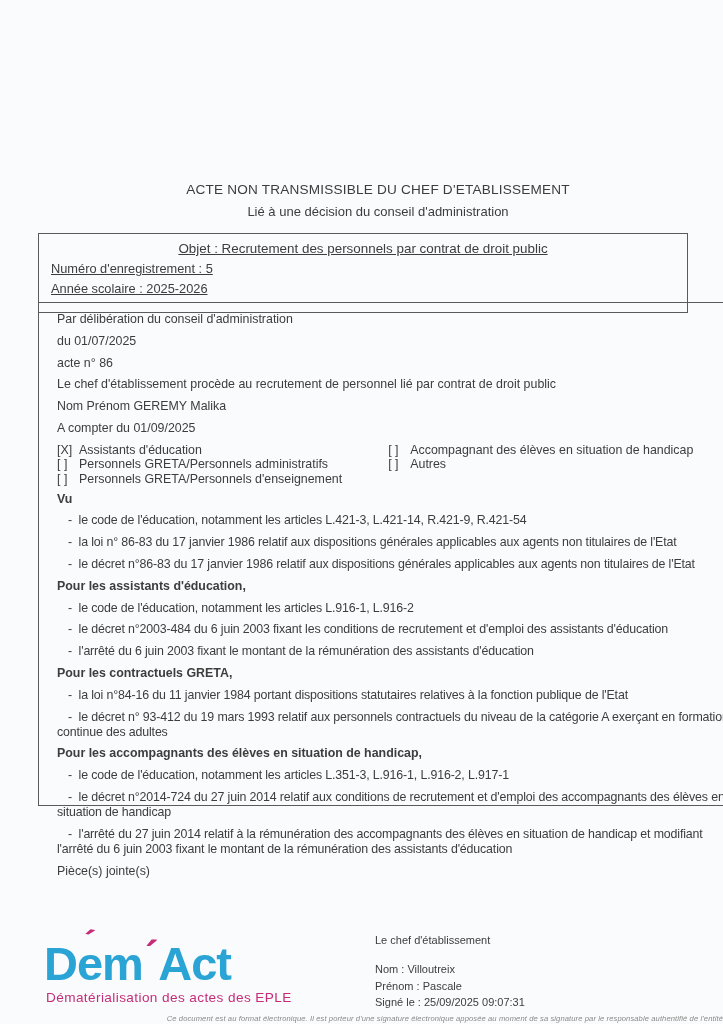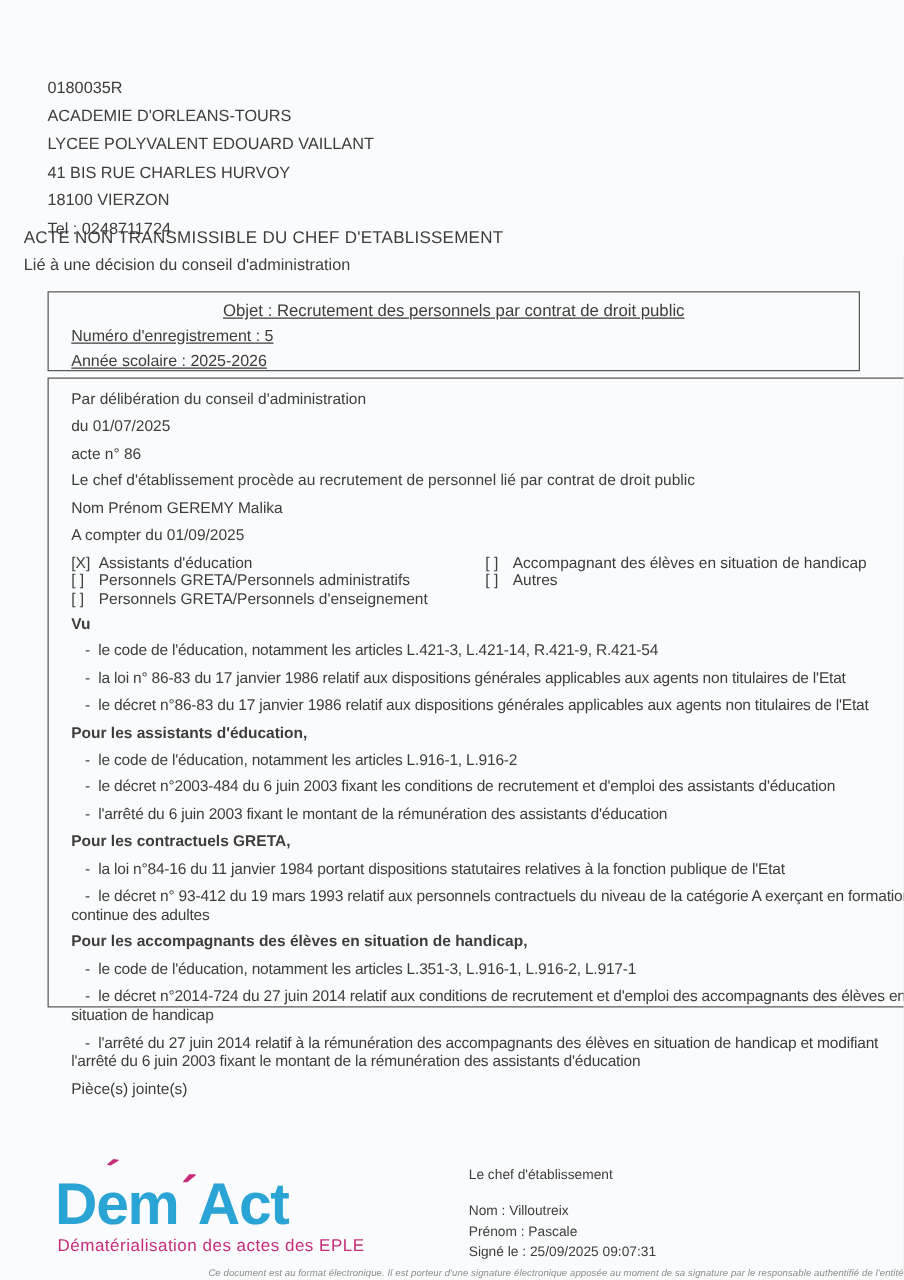--- a/index.html
+++ b/index.html
@@ -14,26 +14,26 @@
     width:723px;height:1024px;
     margin:0 auto;
     background:#fafbfc;
     font-family:"Liberation Sans", sans-serif;
     color:var(--ink);
     overflow:hidden;
   }
   
   .sender{position:absolute;left:38px;top:59px;font-size:13px;line-height:22.5px;}
   
-  .title-block{position:absolute;left:0;right:0;top:182px;text-align:left;padding-left:19px;}
+  .title-block{position:absolute;left:14px;right:0;top:182px;text-align:center;padding-left:19px;}
   .title-main{font-size:13.6px;letter-spacing:.2px;}
   .title-sub{font-size:13px;margin-top:7px;}
   
   .box{box-sizing:border-box;border:1px solid var(--line);background:transparent;}
-  .reg-box{position:absolute;left:38px;top:233px;width:650px;height:64px;padding:5px 9px 0;}
+  .reg-box{position:absolute;left:38px;top:233px;width:650px;height:80px;padding:5px 3px 0;}
   .reg-objet{text-align:center;font-size:13.4px;text-decoration:underline;line-height:20px;}
   .reg-line{font-size:12.8px;line-height:20px;margin-left:9px;}
   .reg-line span{text-decoration:underline;}
   
   .act-box{position:absolute;left:38px;top:302px;width:714px;height:504px;padding:9px 18px 0;font-size:12.4px;}
   .p{line-height:15px;margin:0 0 6.8px;}
   .cats{display:flex;margin:2px 0 5px;}
   .cat-col-left{width:49%;}
   .cat-col-right{flex:1;}
   .cat-row{line-height:14.6px;white-space:nowrap;}
@@ -63,28 +63,20 @@
   .fineprint{
     position:absolute;left:0;right:0;bottom:1px;text-align:right;
     font-size:7.6px;font-style:italic;color:#8a8a8a;letter-spacing:.1px;
   }
 </style>
 </head>
 <body>
 
 <div class="page">
 
-  <div class="sender">
-    <div>0180035R</div>
-    <div>ACADEMIE D'ORLEANS-TOURS</div>
-    <div>LYCEE POLYVALENT EDOUARD VAILLANT</div>
-    <div>41 BIS RUE CHARLES HURVOY</div>
-    <div>18100 VIERZON</div>
-    <div>Tel : 0248711724</div>
-  </div>
 
   <div class="title-block">
     <div class="title-main">ACTE NON TRANSMISSIBLE DU CHEF D'ETABLISSEMENT</div>
     <div class="title-sub">Lié à une décision du conseil d'administration</div>
   </div>
 
   <div class="box reg-box">
     <div class="reg-objet">Objet : Recrutement des personnels par contrat de droit public</div>
     <div class="reg-line"><span>Numéro d'enregistrement : 5</span></div>
     <div class="reg-line"><span>Année scolaire : 2025-2026</span></div>

